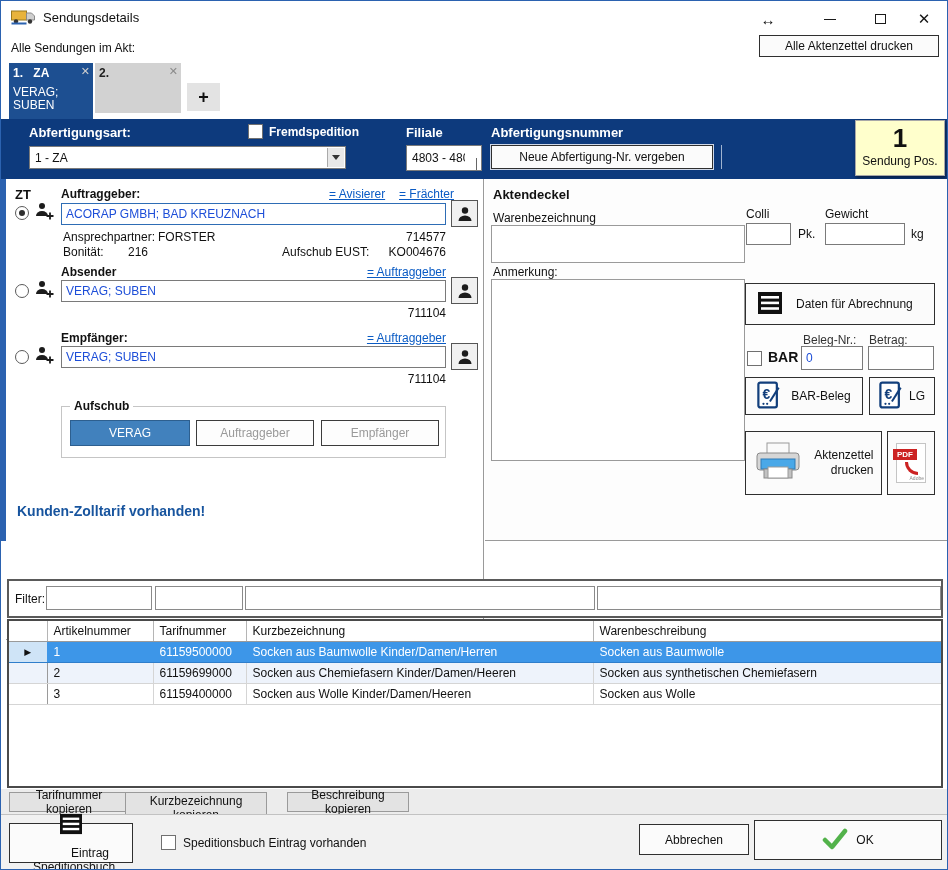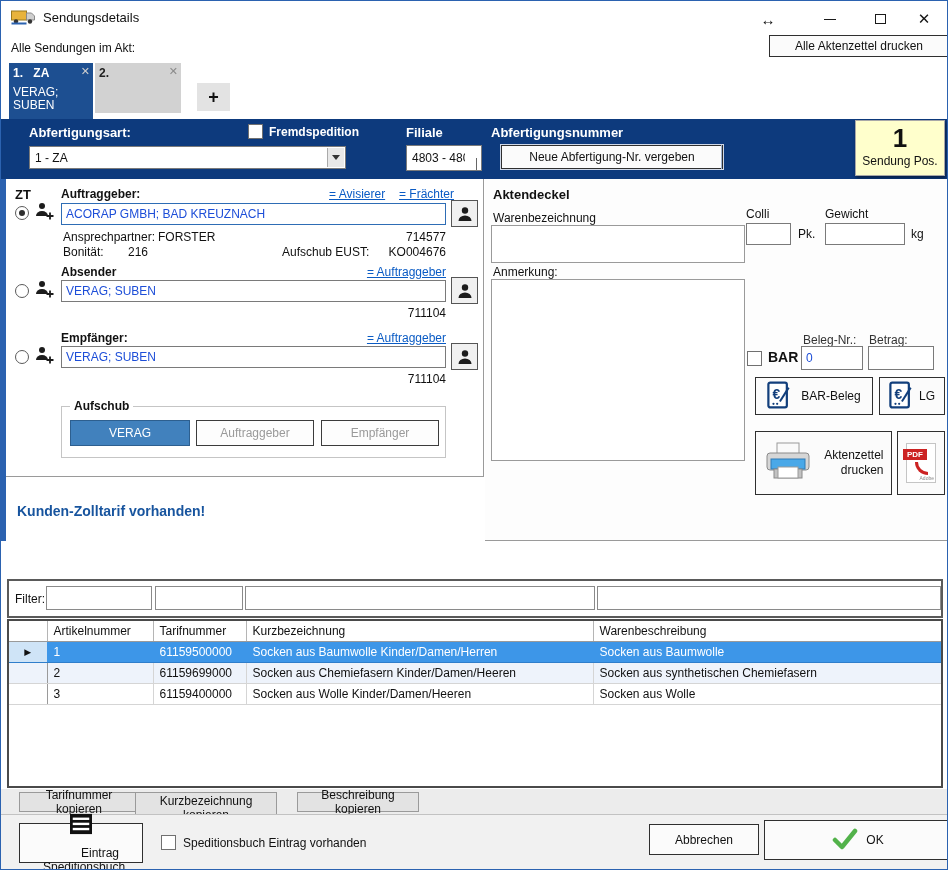--- a/index.html
+++ b/index.html
@@ -6,21 +6,21 @@
     font-family:"Liberation Sans",sans-serif;font-size:12px;color:#111;background:#fff;}
   *{box-sizing:border-box;}
   .abs{position:absolute;}
   .window{position:absolute;inset:0;border:1px solid #2b62b0;background:#fff;overflow:hidden;}
   .lbl{position:absolute;white-space:nowrap;}
   .b{font-weight:bold;}
   .white{color:#fff;}
   .link{position:absolute;white-space:nowrap;color:#0a5bc4;text-decoration:underline;cursor:pointer;font-size:12px;}
   .rt{text-align:right;}
   .btn{position:absolute;display:flex;align-items:center;justify-content:center;gap:8px;
-    background:#fbfbfb;border:1px solid #2f2f2f;font-size:12px;cursor:pointer;color:#111;margin-left:10px;}
+    background:#fbfbfb;border:1px solid #2f2f2f;font-size:12px;cursor:pointer;color:#111;}
   .btn.gray{background:#e3e3e3;border:1px solid #9a9a9a;}
   .inp{position:absolute;border:1px solid #7a7a7a;background:#fff;padding:2px 4px;
     font:12px "Liberation Sans",sans-serif;color:#1d4ed8;}
   .inp.focus{border:1px solid #2e6db5;}
   .ta{position:absolute;border:1px solid #9a9a9a;background:#fff;resize:none;
     font:12px "Liberation Sans",sans-serif;padding:2px 4px;}
   .radio{position:absolute;width:14px;height:14px;border:1px solid #5a5a5a;border-radius:50%;background:#fff;cursor:pointer;}
   .radio.sel::after{content:"";position:absolute;inset:3px;border-radius:50%;background:#2e2e2e;}
   .cb{position:absolute;width:15px;height:15px;border:1px solid #707070;background:#fff;cursor:pointer;}
   .combo{position:absolute;background:#fff;border:1px solid #7a7a7a;overflow:hidden;cursor:pointer;}
@@ -29,21 +29,21 @@
     border-left:1px solid #aaa;display:flex;align-items:center;justify-content:center;}
   .tri{width:0;height:0;border-left:4px solid transparent;border-right:4px solid transparent;border-top:5px solid #333;}
   .chev{width:8px;height:8px;border-right:1.7px solid #666;border-bottom:1.7px solid #666;
     transform:rotate(45deg);margin-top:-4px;}
   .band{position:absolute;left:0;right:0;top:118px;height:60px;background:#0d3a7d;}
   .tab1{position:absolute;left:8px;top:62px;width:84px;height:56px;background:#1d4f91;color:#fff;
     padding:3px 4px;cursor:pointer;font-size:12px;}
   .tab2{position:absolute;left:94px;top:62px;width:86px;height:50px;background:#d2d2d2;color:#222;
     padding:3px 4px;cursor:pointer;font-size:12px;}
   .tabx{position:absolute;right:3px;top:2px;font-size:11px;cursor:pointer;}
-  .panelL{position:absolute;left:5px;top:178px;width:478px;height:298px;background:#fff;
+  .panelL{position:absolute;left:5px;top:178px;width:478px;height:461px;background:#fff;
     border-right:1px solid #9a9a9a;border-bottom:1px solid #9a9a9a;}
   .panelR{position:absolute;left:484px;top:178px;width:463px;height:362px;background:#fdfdfd;
     border-bottom:1px solid #9a9a9a;}
   .blue-strip{position:absolute;left:0;top:178px;width:5px;height:362px;background:#2b62b0;}
   .group{position:absolute;border:1px solid #c5c5c5;}
   .group .legend{position:absolute;left:8px;top:-8px;background:#fff;padding:0 4px;font-weight:bold;}
   .opt-btn{position:absolute;display:flex;align-items:center;justify-content:center;height:26px;
     background:#fdfdfd;border:1px solid #3c3c3c;color:#9a9a9a;cursor:pointer;}
   .opt-btn.sel{background:#4181bd;border-color:#2d5f8f;color:#fff;}
   .iconbtn{position:absolute;width:27px;height:27px;background:#f0f0f0;border:1px solid #555;
@@ -229,20 +229,31 @@
     <span class="lbl" style="left:261px;top:28px;">Colli</span>
     <input class="inp" style="left: 261px; top: 44px; width: 45px; height: 22px;" value="">
     <span class="lbl" style="left:313px;top:48px;">Pk.</span>
     <span class="lbl" style="left:340px;top:28px;">Gewicht</span>
     <input class="inp" style="left: 340px; top: 44px; width: 80px; height: 22px;" value="">
     <span class="lbl" style="left:426px;top:48px;">kg</span>
 
     <span class="lbl" style="left:8px;top:86px;">Anmerkung:</span>
     <textarea class="ta" style="left: 6px; top: 100px; width: 254px; height: 182px;"></textarea>
 
+    <button class="btn" style="left:260px;top:104px;width:190px;height:42px;justify-content:flex-start;padding-left:12px;gap:14px;">
+      <span>
+        <svg width="24" height="22" viewBox="0 0 24 22">
+            <rect width="24" height="22" fill="#101010"></rect>
+        <rect x="3" y="4" width="18" height="2.6" fill="#fff"></rect>
+            <rect x="3" y="9.6" width="18" height="2.6" fill="#fff"></rect>
+        <rect x="3" y="15.2" width="18" height="2.6" fill="#fff"></rect>
+          </svg>
+      </span>
+      <span>Daten für Abrechnung</span>
+    </button>
 
     <span class="lbl" style="left:318px;top:154px;color:#333;">Beleg-Nr.:</span>
     <span class="lbl" style="left:384px;top:154px;color:#333;">Betrag:</span>
     <span class="cb" style="left:262px;top:172px;"></span>
     <span class="lbl b" style="left:283px;top:170px;font-size:14px;">BAR</span>
     <input class="inp" style="left: 316px; top: 167px; width: 62px; height: 24px;" value="0">
     <input class="inp" style="left: 383px; top: 167px; width: 66px; height: 24px;" value="">
 
     <button class="btn" style="left:260px;top:198px;width:118px;height:38px;gap:10px;">
       <span>

